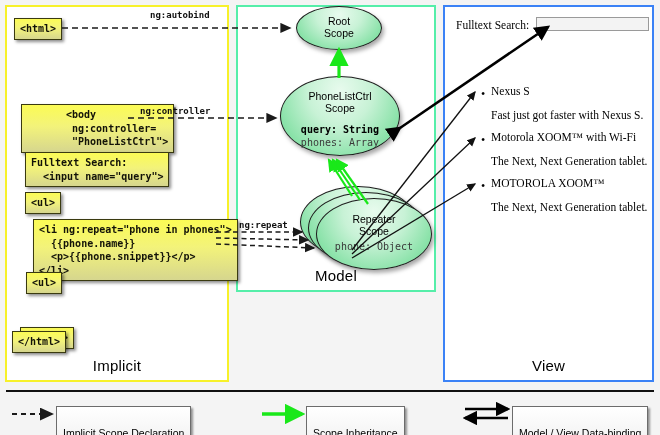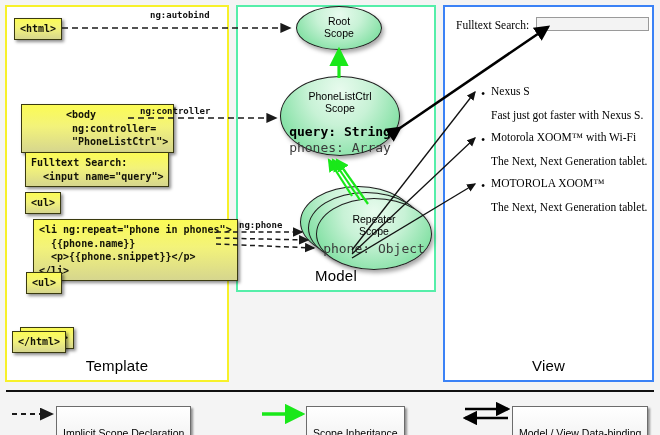--- a/index.html
+++ b/index.html
@@ -54,21 +54,21 @@
     border:1.5px solid #1d1d1d;
     background:radial-gradient(ellipse at 50% 18%, #e8fbee 0%, #c8f2d6 38%, #86e1a6 78%, #6ad596 100%);
     box-shadow:2px 3px 4px rgba(0,0,0,.35);
     text-align:center;
     color:#000;
     box-sizing:border-box;
   }
   .scope .title{font-size:10.5px;line-height:1.15;}
   .scope .props{
     font-family:"DejaVu Sans Mono", monospace;
-    font-size:13px;
+    font-size:10px;
     line-height:1.25;
     color:#3a3a3a;
   }
   .scope .props b{color:#000;}
 
   
   .view-inner{
     position:absolute;
     left:0;top:0;width:100%;height:100%;
     font-family:"Liberation Serif", serif;
@@ -117,21 +117,21 @@
     line-height:12px;
   }
   svg.overlay{position:absolute;left:0;top:0;width:660px;height:435px;pointer-events:none;}
 </style>
 </head>
 <body>
 
 <div id="root">
 
   <div class="col col-template">
-    <div class="col-label">Template</div>
+    <div class="col-label">Implicit</div>
   </div>
   <div class="col col-model">
     <div class="col-label">Model</div>
   </div>
   <div class="col col-view">
     <div class="col-label">View</div>
   </div>
 
   <div class="code-box" style="left:14px;top:18px;">&lt;html&gt;</div>
   <div class="code-box" style="left:21px;top:104px;padding-left:44px;">&lt;body
@@ -143,21 +143,21 @@
   <div class="code-box" style="left:33px;top:219px;">&lt;li ng:repeat="phone in phones"&gt;
   {{phone.name}}
   &lt;p&gt;{{phone.snippet}}&lt;/p&gt;
 &lt;/li&gt;</div>
   <div class="code-box" style="left:26px;top:272px;">&lt;ul&gt;</div>
   <div class="code-box" style="left:20px;top:303px;margin-top:24px;">&lt;/body&gt;</div>
   <div class="code-box" style="left:12px;top:331px;">&lt;/html&gt;</div>
 
   <div class="edge-label" style="left:150px;top:10px;">ng:autobind</div>
   <div class="edge-label" style="left:140px;top:106px;">ng:controller</div>
-  <div class="edge-label" style="left:239px;top:220px;">ng:phone</div>
+  <div class="edge-label" style="left:239px;top:220px;">ng:repeat</div>
 
   <div class="scope" style="left:296px;top:6px;width:86px;height:44px;padding-top:8px;">
     <div class="title">
         <div>Root</div>
         <div>Scope</div>
       </div>
   </div>
 
   <div class="scope" style="left:280px;top:76px;width:120px;height:80px;padding-top:13px;">
     <div class="title">

